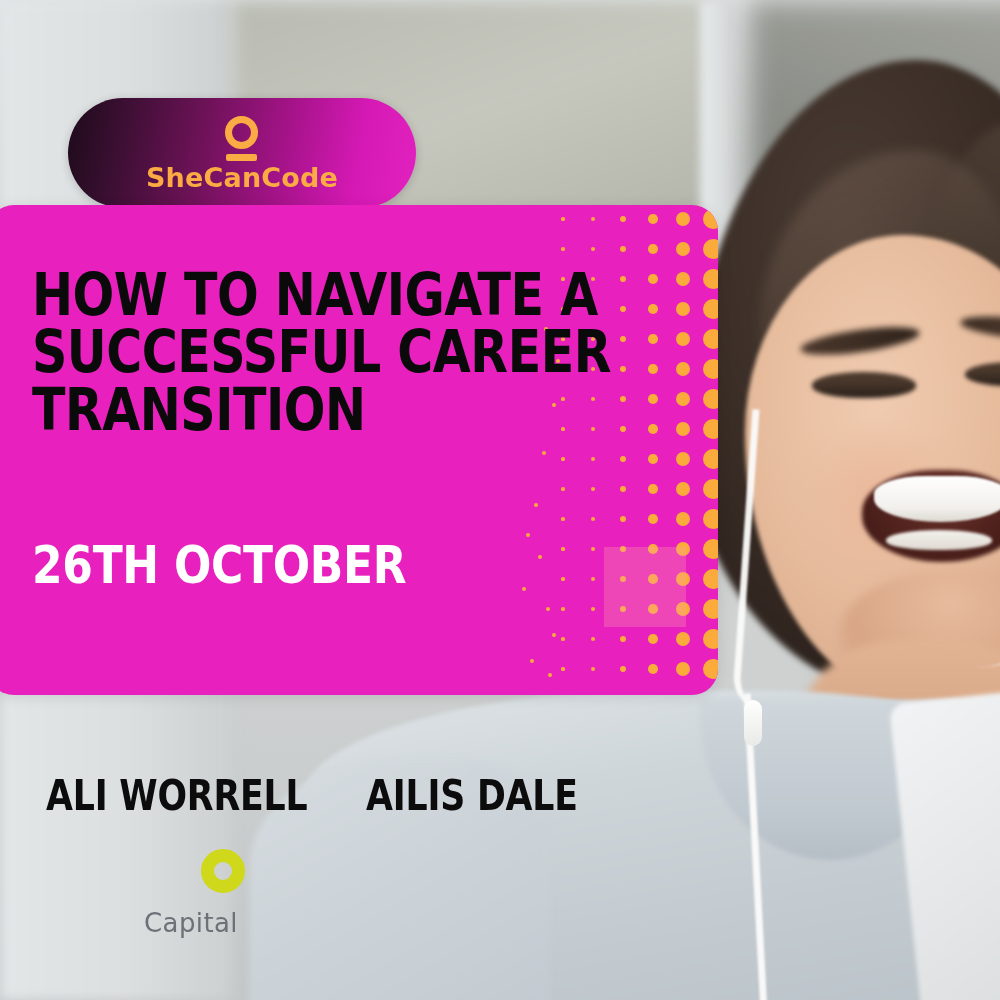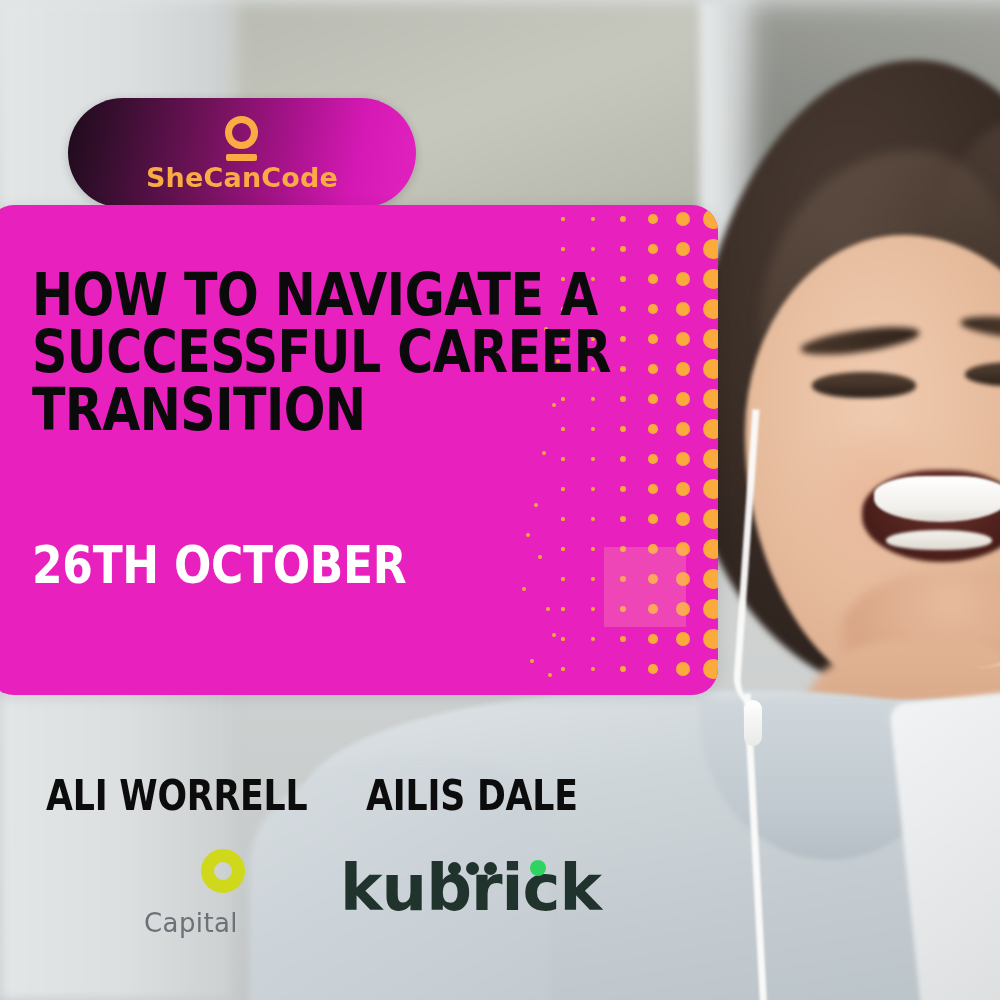--- a/index.html
+++ b/index.html
@@ -341,21 +341,14 @@
   <div class="speakers">
     <div class="speaker-name sp-1">ALI WORRELL</div>
     <div class="speaker-name sp-2">AILIS DALE</div>
   </div>
 
   <div class="logo-gsa">
     <div class="gsa-ring"></div>
     <div class="gsa-sub">Capital</div>
   </div>
 
-  <div class="logo-kubrick">
-    <div class="kub-word">kubrick</div>
-    <div class="kub-dot kd1"></div>
-    <div class="kub-dot kd2"></div>
-    <div class="kub-dot kd3"></div>
-    <div class="kub-dot-green"></div>
-  </div>
 
 </div>
 
 </body></html>

